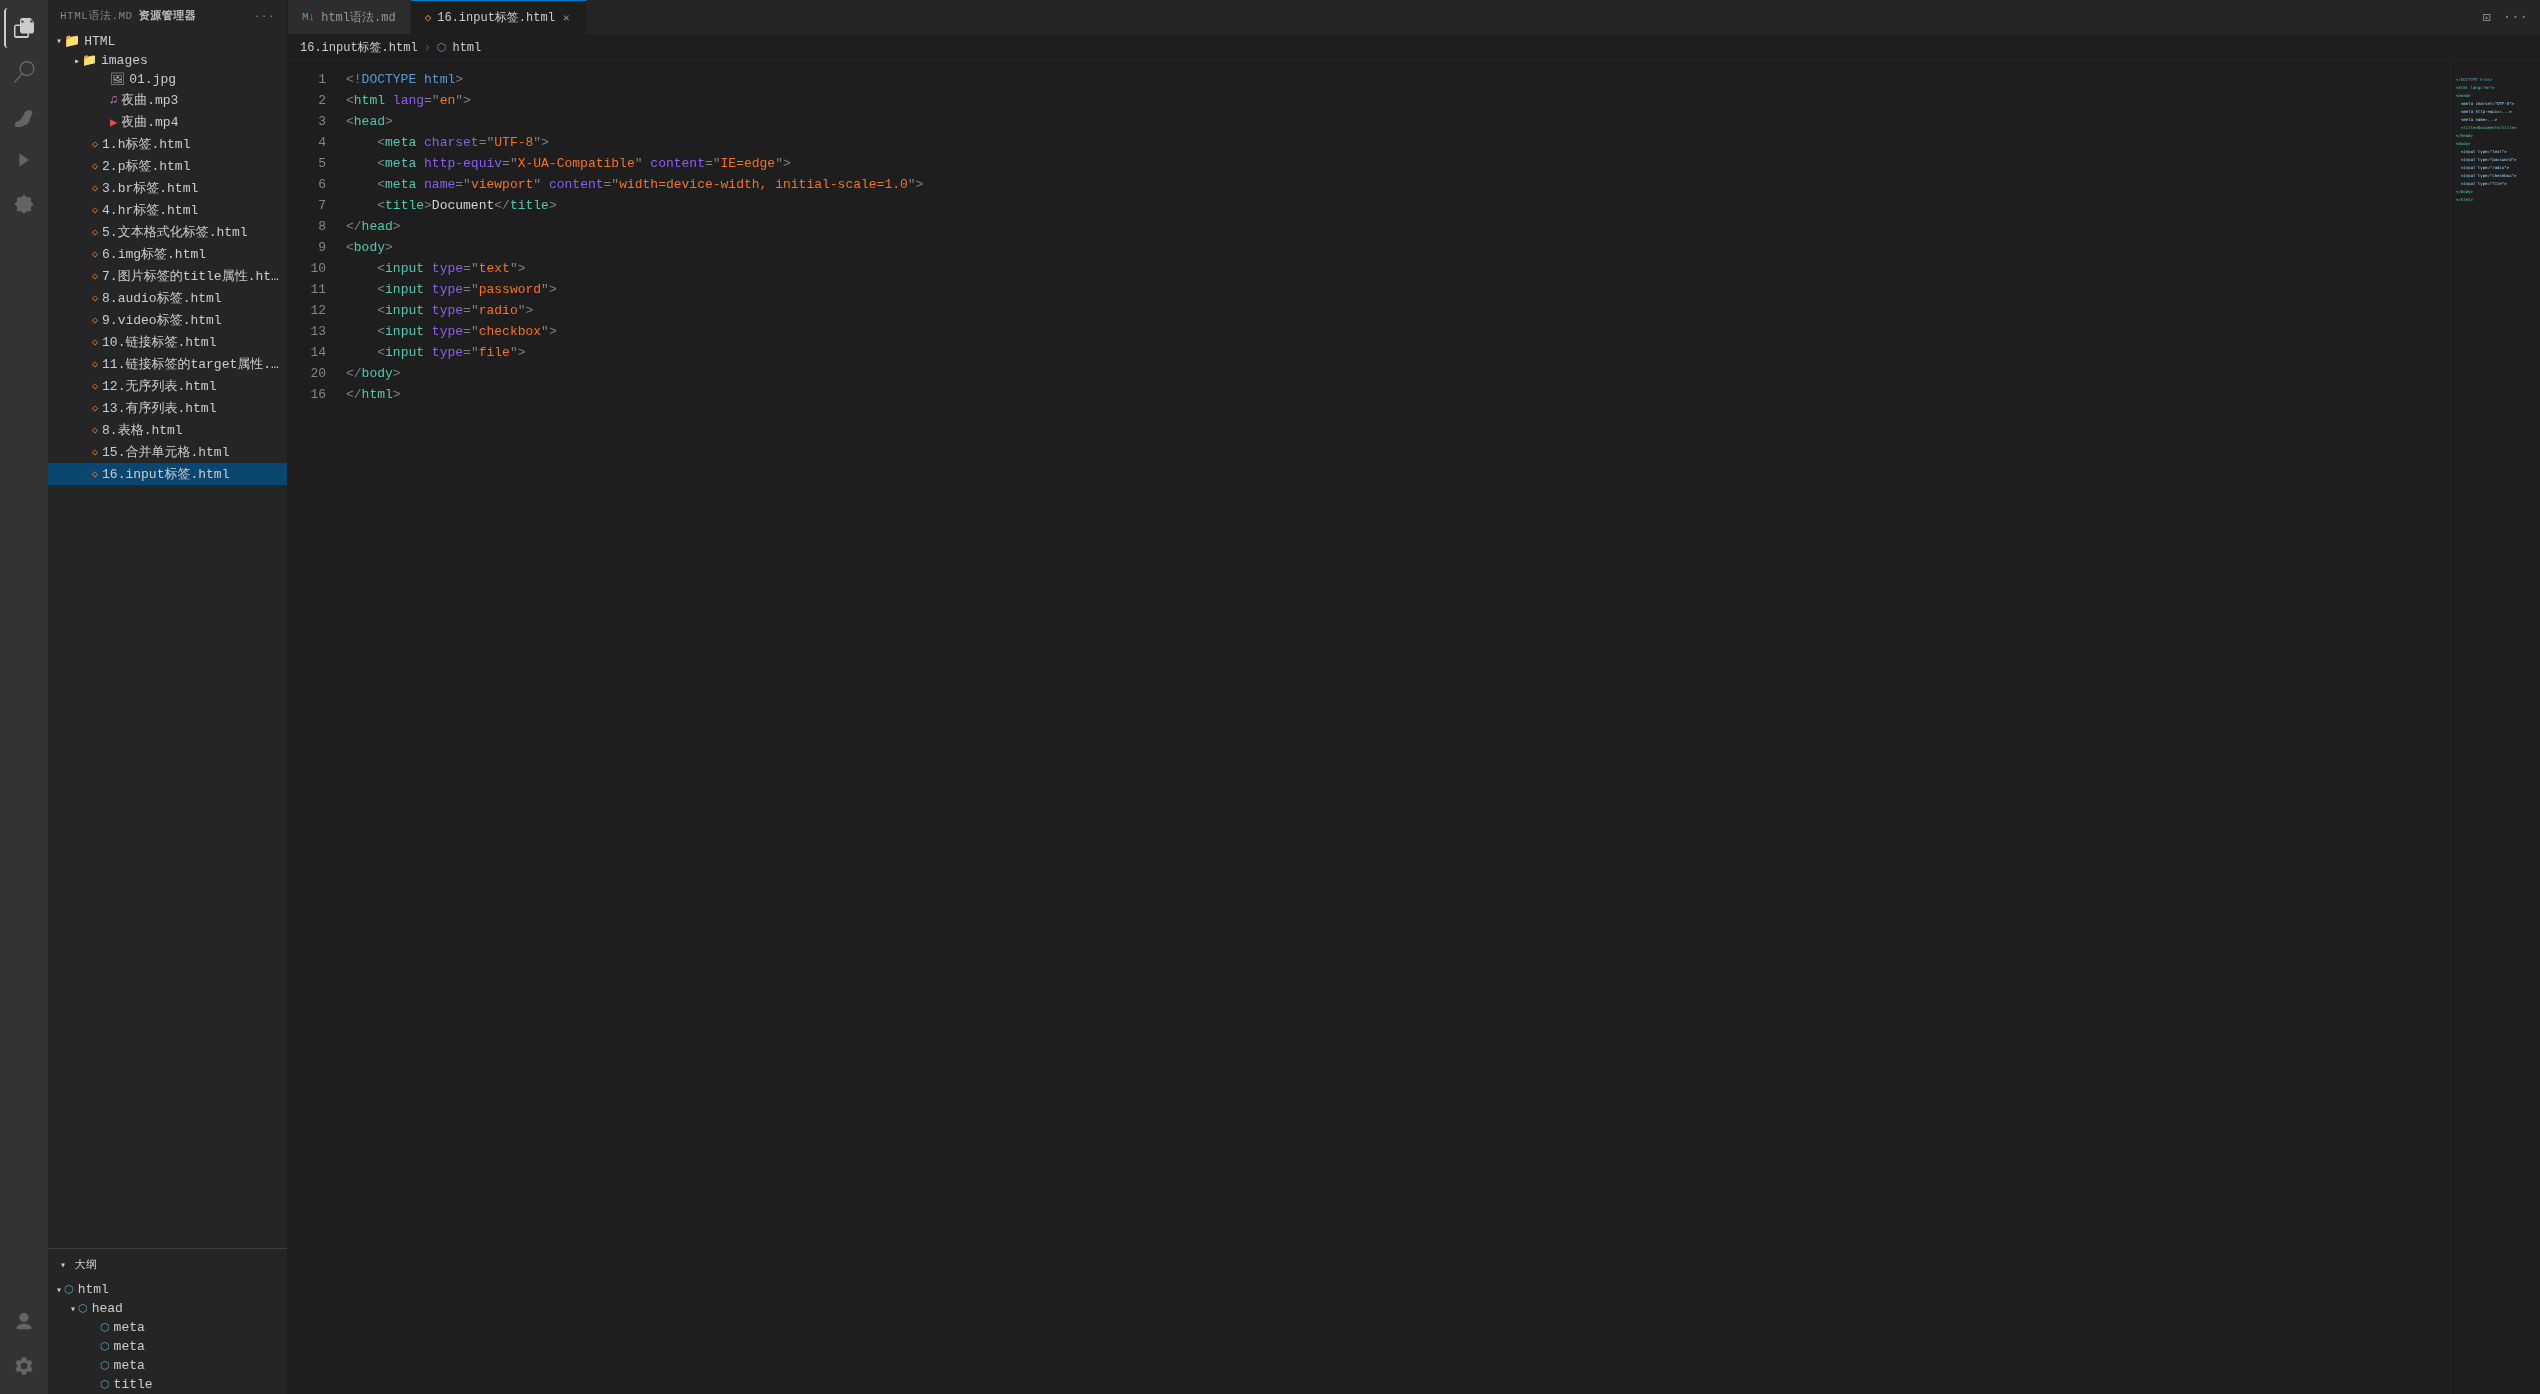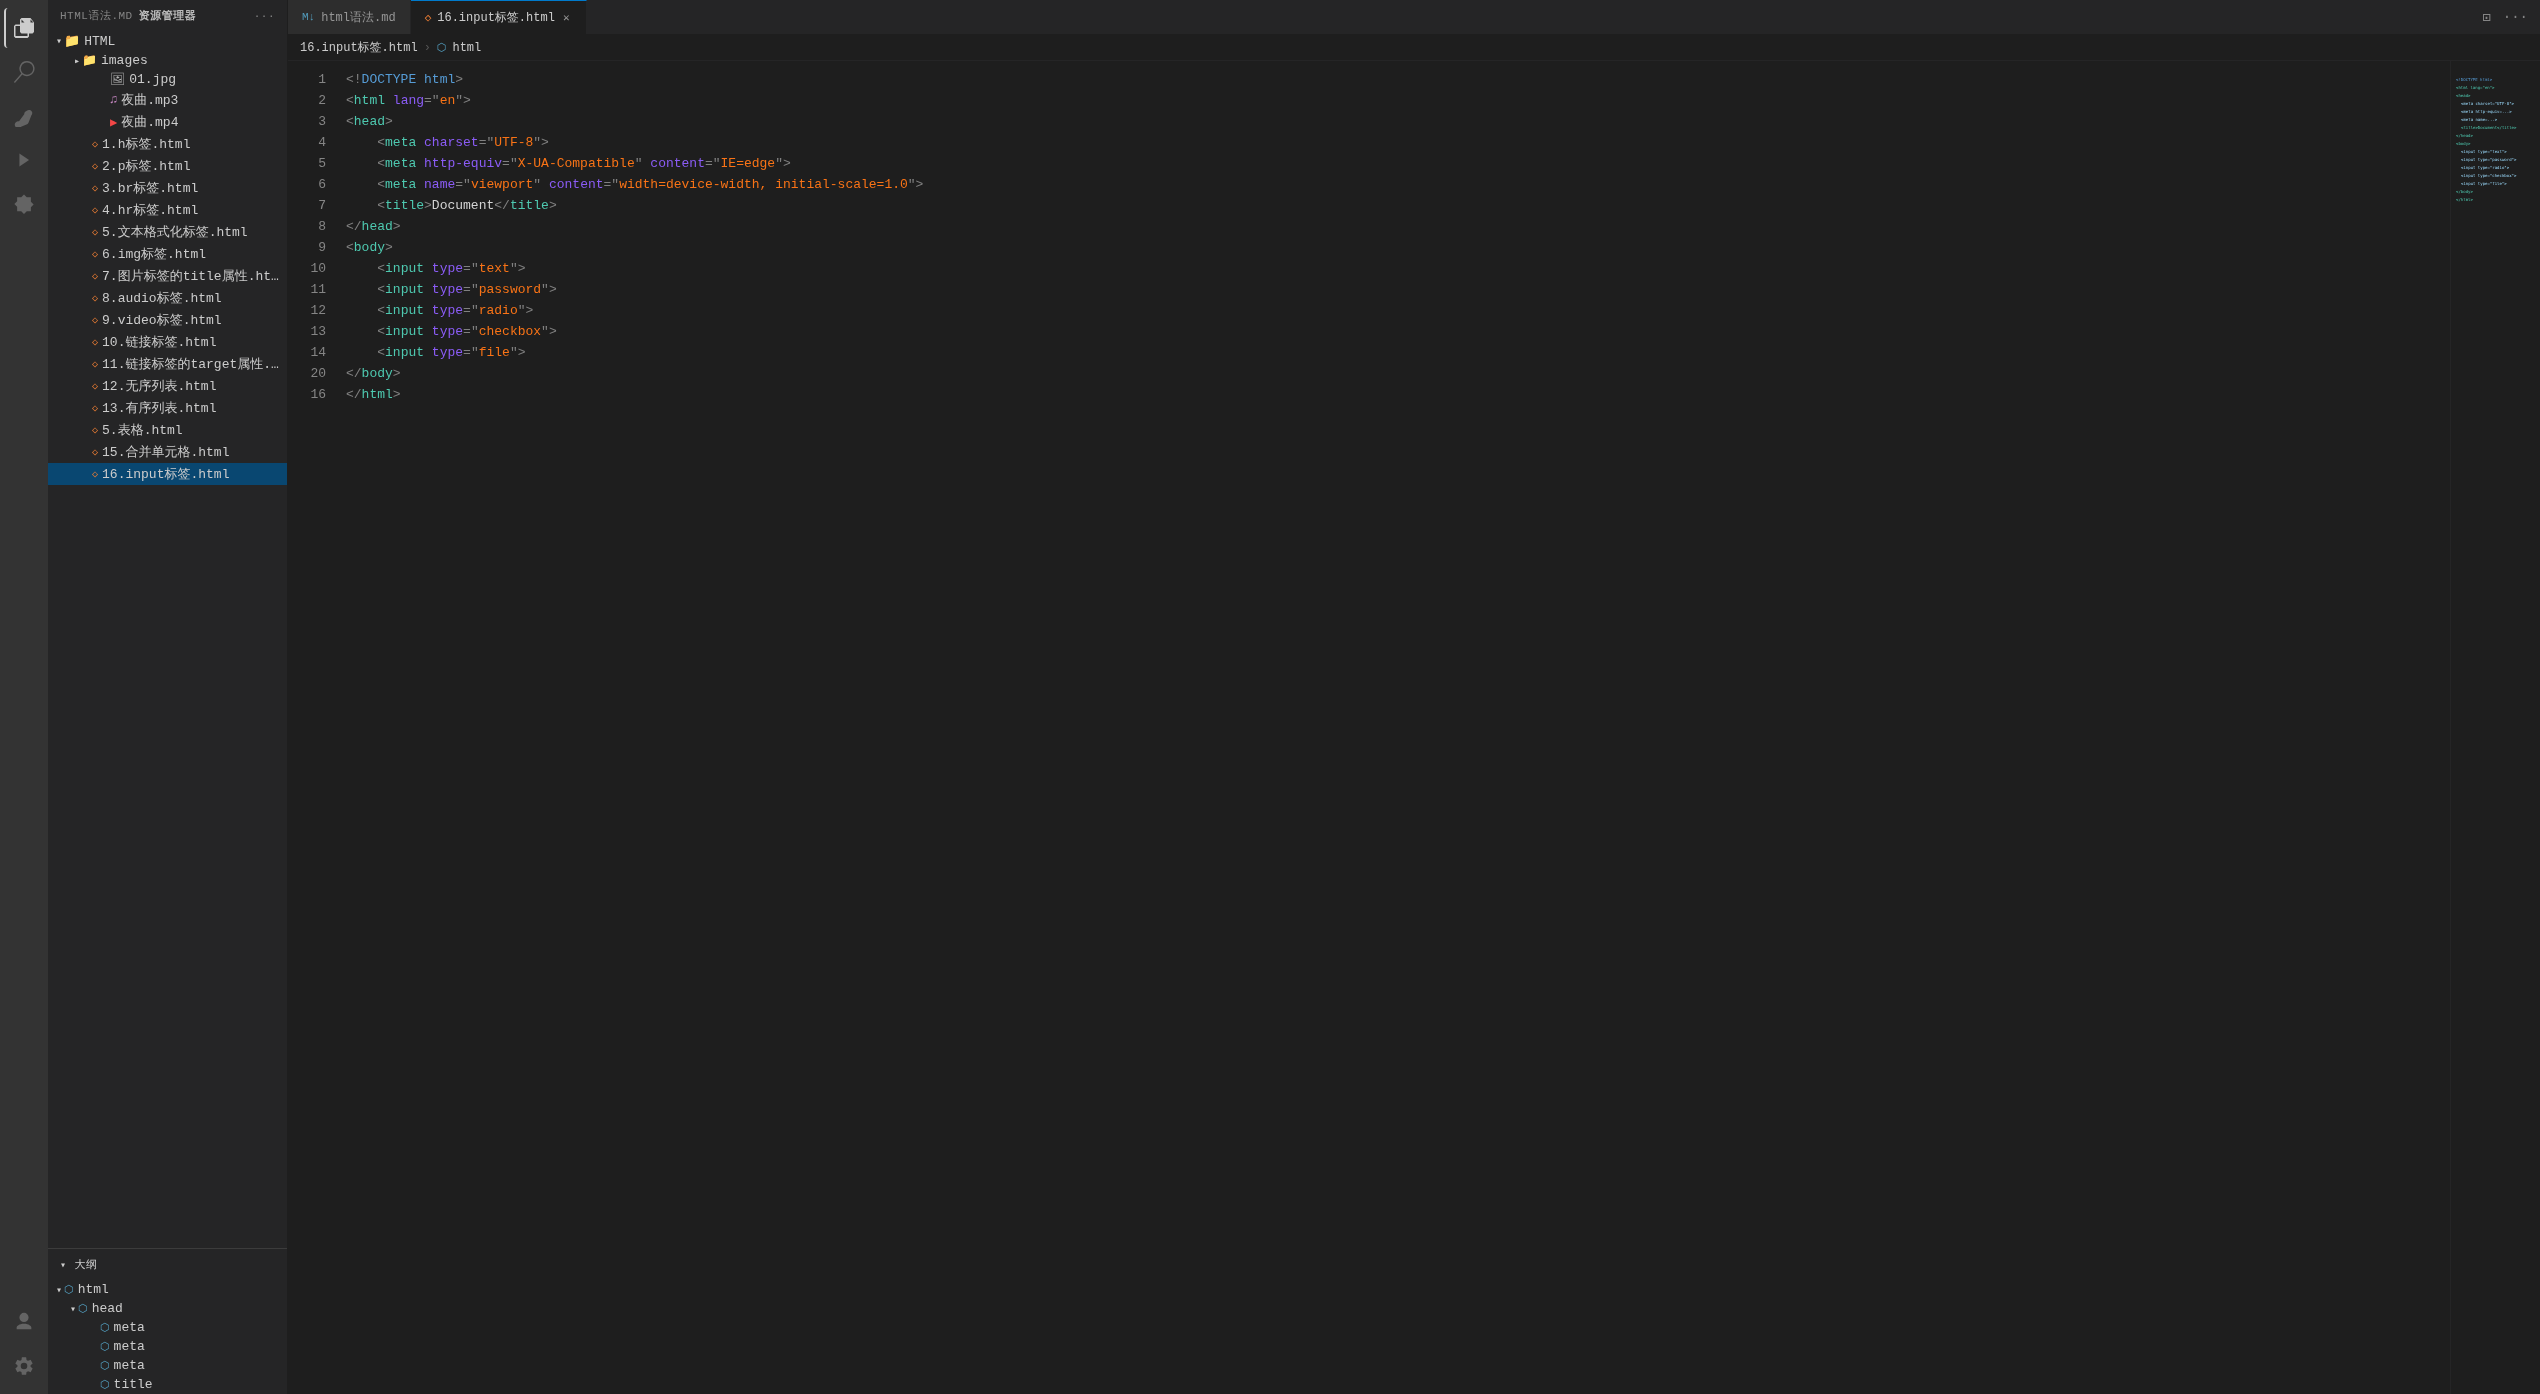--- a/index.html
+++ b/index.html
@@ -384,21 +384,21 @@
           <span class="item-label">12.无序列表.html</span>
         </div>
         <div class="tree-item" style="padding-left:26px">
           <span class="indent"></span>
           <span class="item-icon icon-html" style="font-size:10px">◇</span>
           <span class="item-label">13.有序列表.html</span>
         </div>
         <div class="tree-item" style="padding-left:26px">
           <span class="indent"></span>
           <span class="item-icon icon-html" style="font-size:10px">◇</span>
-          <span class="item-label">5.表格.html</span>
+          <span class="item-label">8.表格.html</span>
         </div>
         <div class="tree-item" style="padding-left:26px">
           <span class="indent"></span>
           <span class="item-icon icon-html" style="font-size:10px">◇</span>
           <span class="item-label">15.合并单元格.html</span>
         </div>
         <div class="tree-item active" style="padding-left:26px">
           <span class="indent"></span>
           <span class="item-icon icon-html" style="font-size:10px">◇</span>
           <span class="item-label">16.input标签.html</span>

